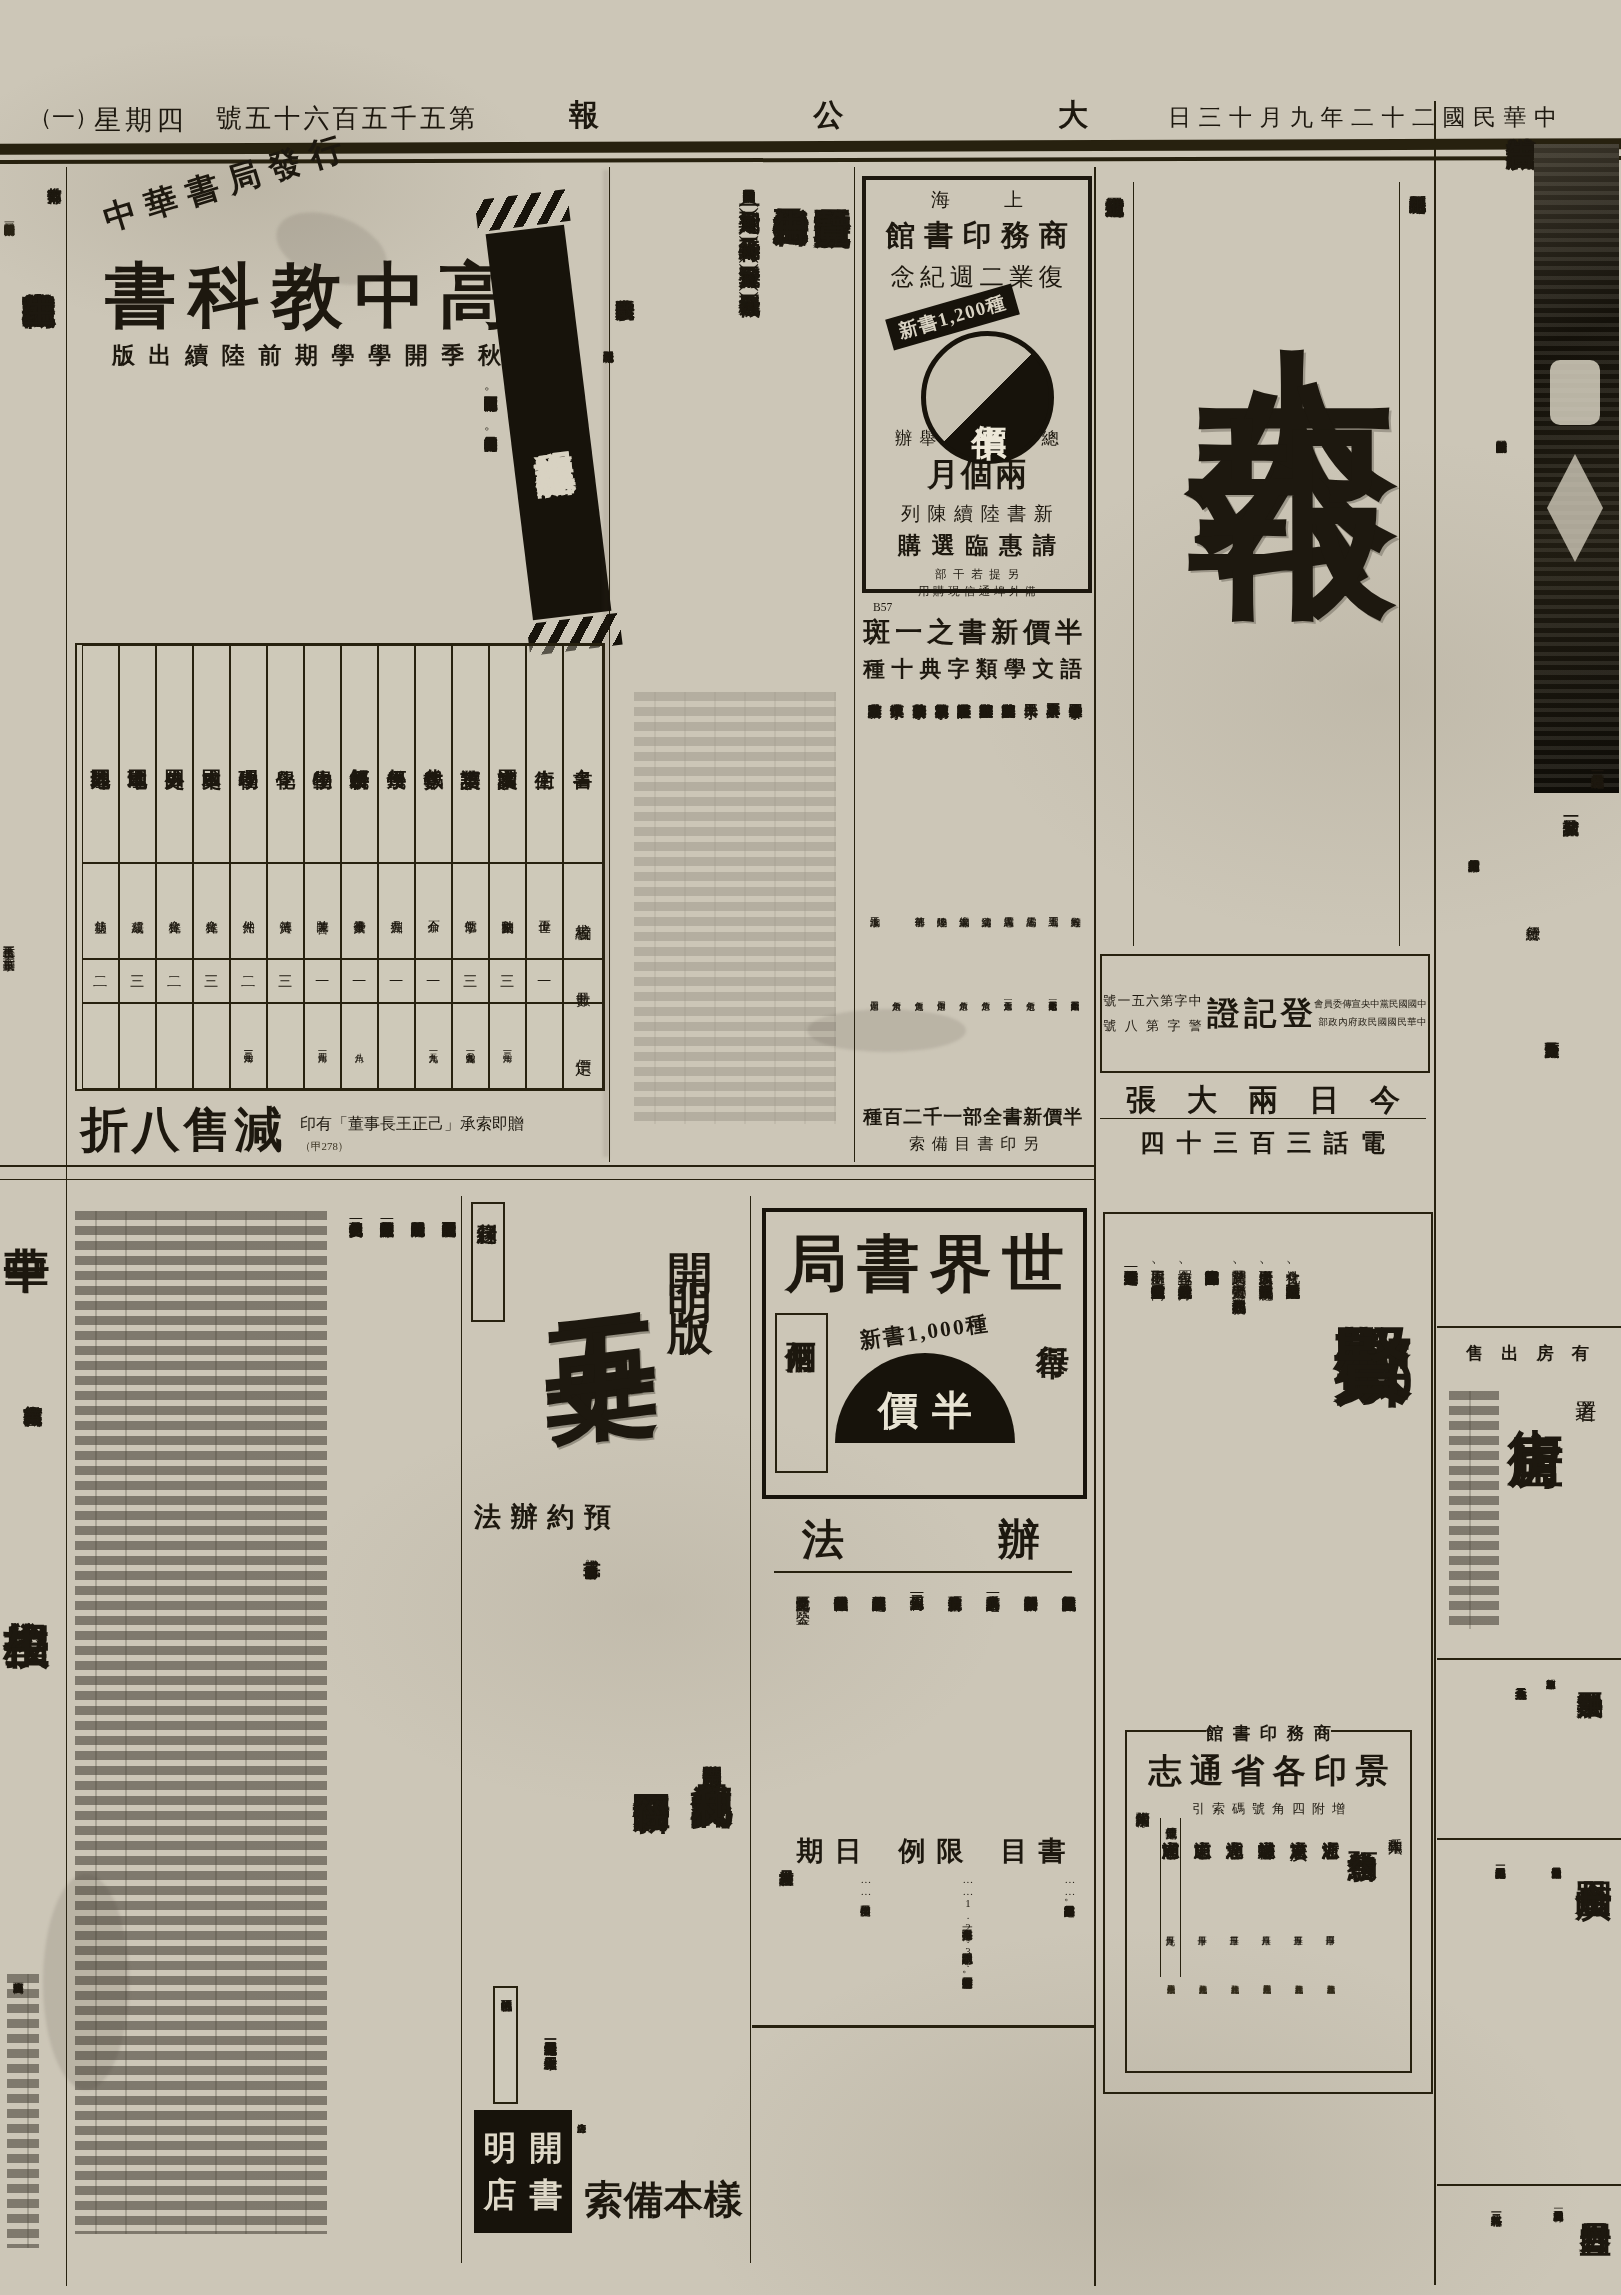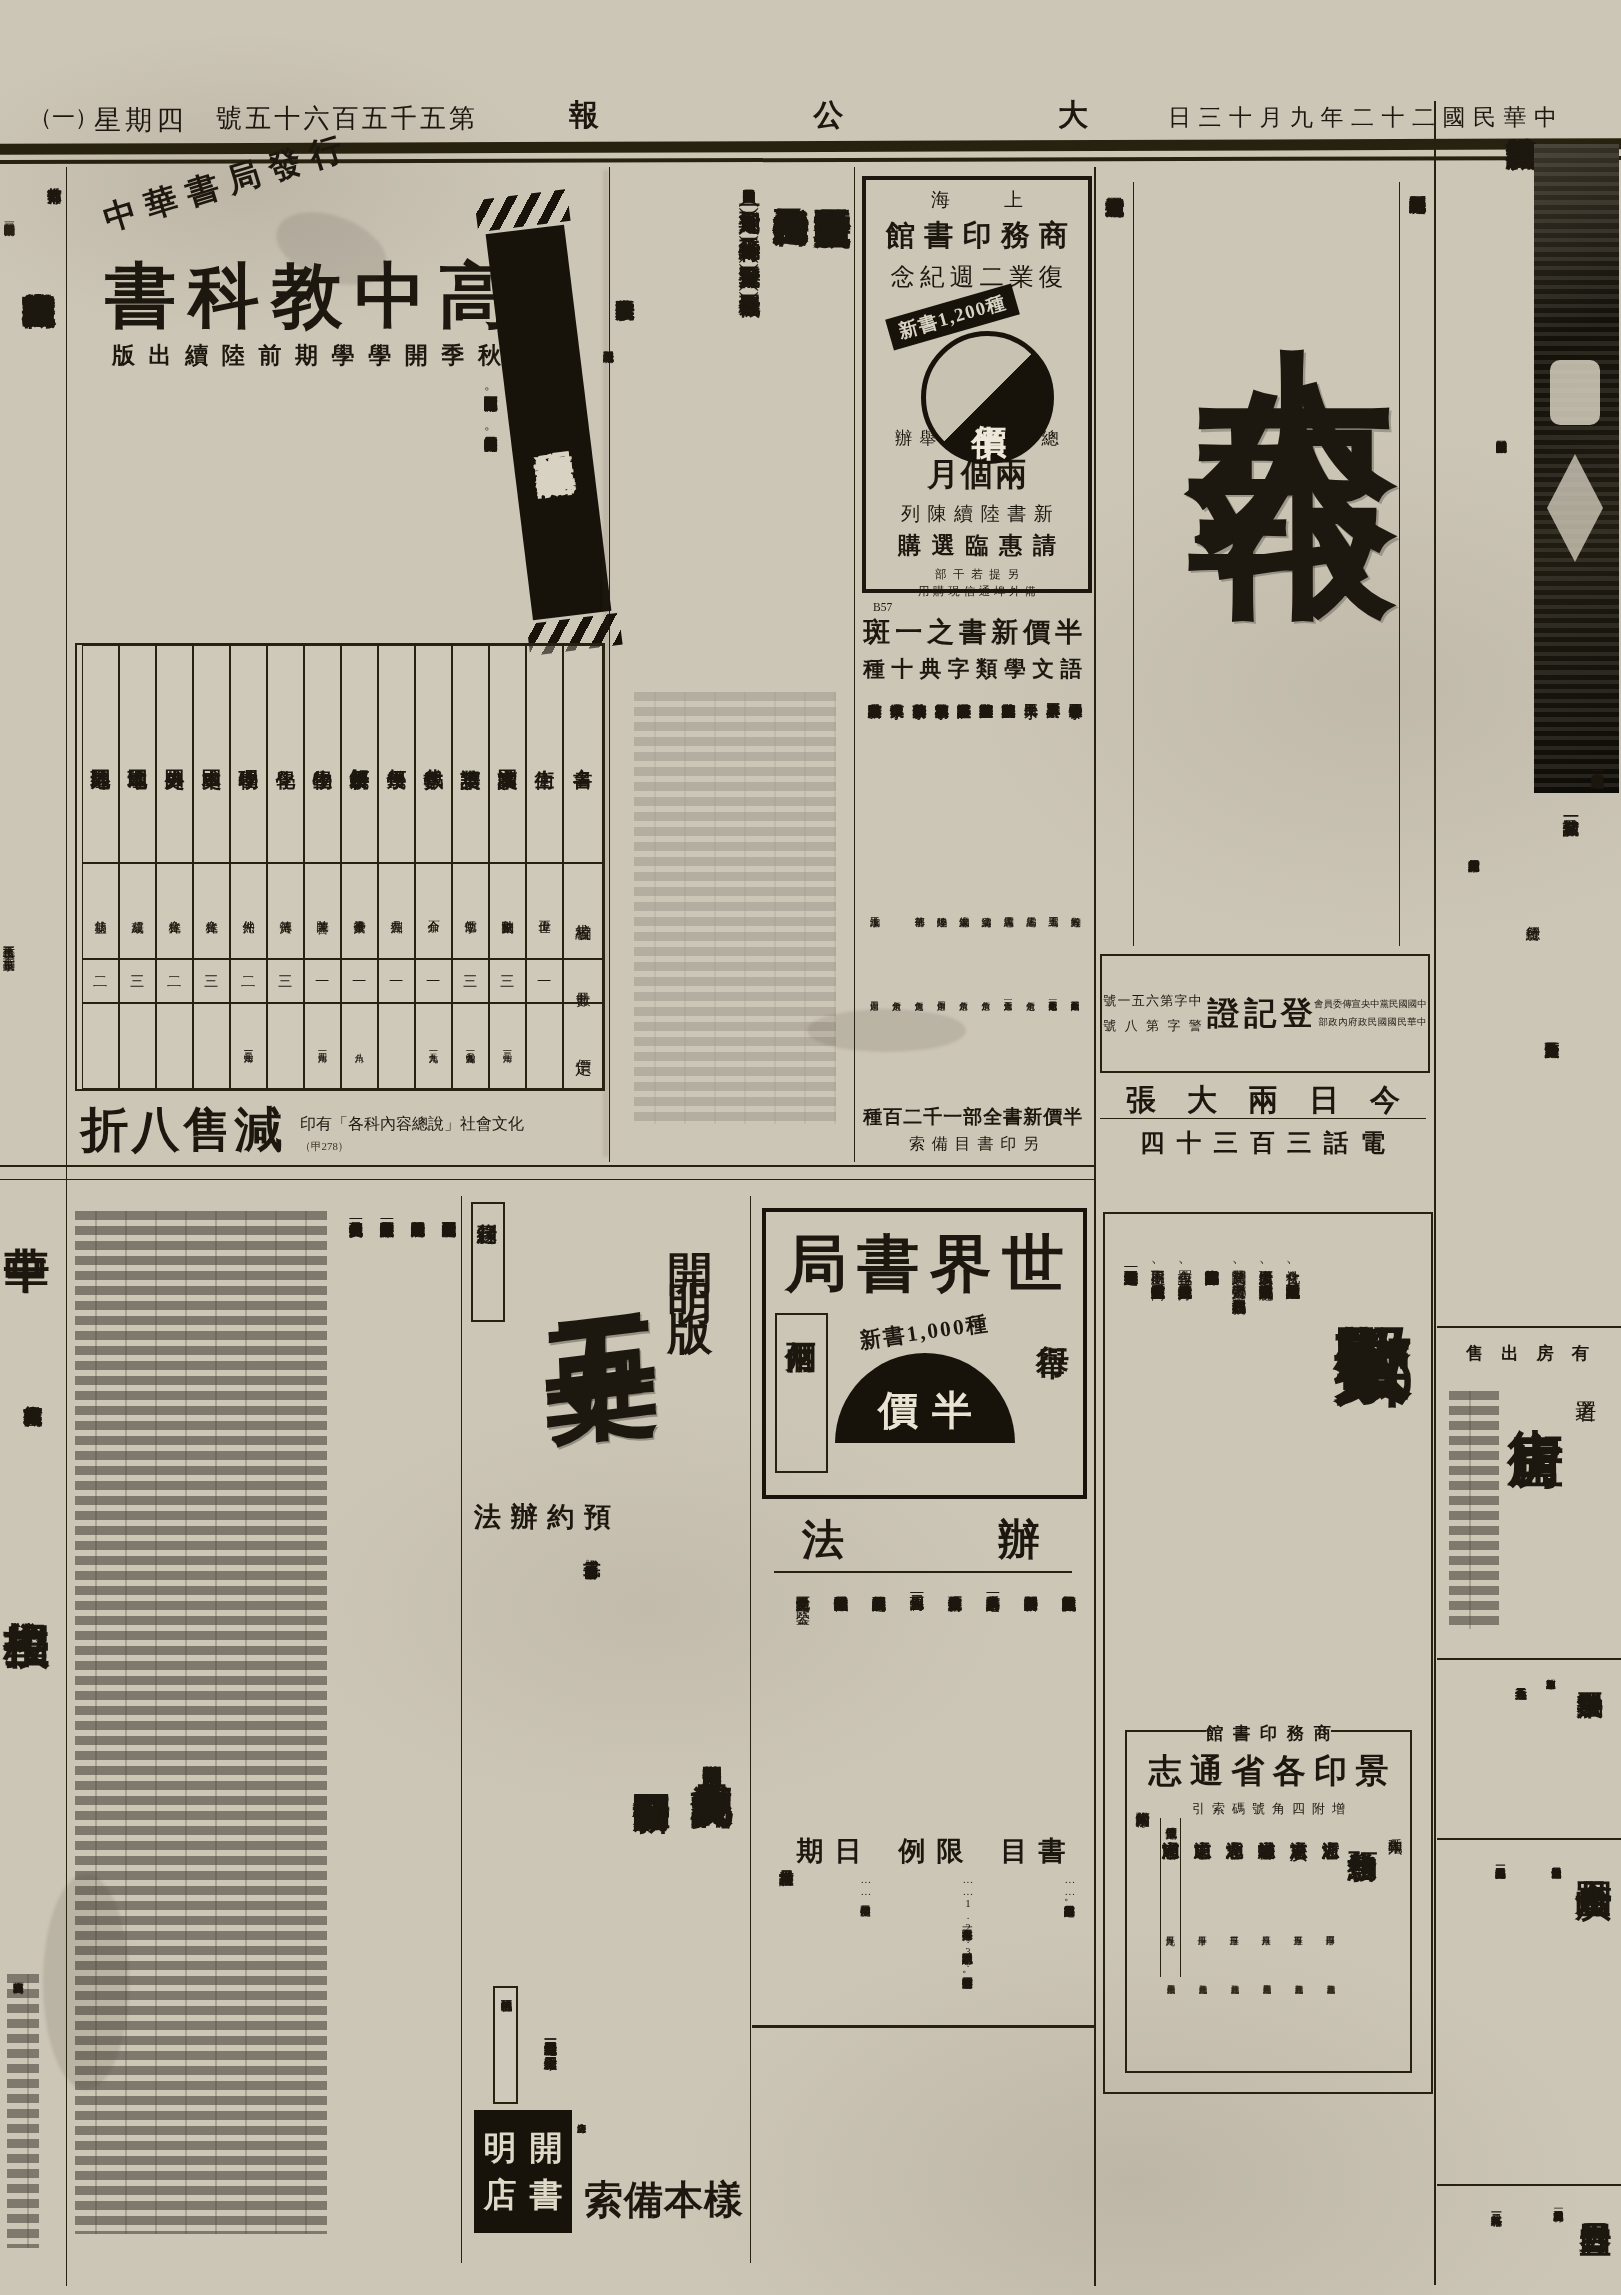--- a/index.html
+++ b/index.html
@@ -219,21 +219,21 @@
           <div class="cell v" style="height:84px;font-size:9.4px;line-height:1.1;"></div>
         </div>
       </div>
 
     <div class="abs spread" style="left:11.5px;top:928px;width:202px;font-size:48px;font-weight:900;">
         <span>減</span>
         <span>售</span>
         <span>八</span>
         <span>折</span>
       </div>
-    <div class="abs" style="left:231px;top:944px;font-size:16px;">印有「各科內容總說」社會文化</div>
+    <div class="abs" style="left:231px;top:944px;font-size:16px;">印有「董事長王正己」承索即贈</div>
     <div class="abs" style="left:231px;top:970px;font-size:10.8px;color:#3a3322;">（甲278）</div>
   </div>
 
   <div class="abs" style="left:610px;top:170px;width:244px;height:490px;">
     <div class="v abs bold" style="right:2.9px;top:10px;height:454px;font-size:37px;line-height:1;">歐亞航空公司增加長沙游覽</div>
     <div class="v abs bold" style="right:45px;top:10px;height:454px;font-size:36px;line-height:1;">飛行及衡州特約飛行通告</div>
     <div class="v abs" style="right:89px;top:10px;width:153px;height:467px;font-size:12.3px;line-height:1.55;">
       <span>本公司自即日起增加上項新飛行兩種並照常載運客貨郵件班機辦事處接洽航空信件隨時向郵局寄發飛行時刻及價目表函索即寄</span>
       
     

